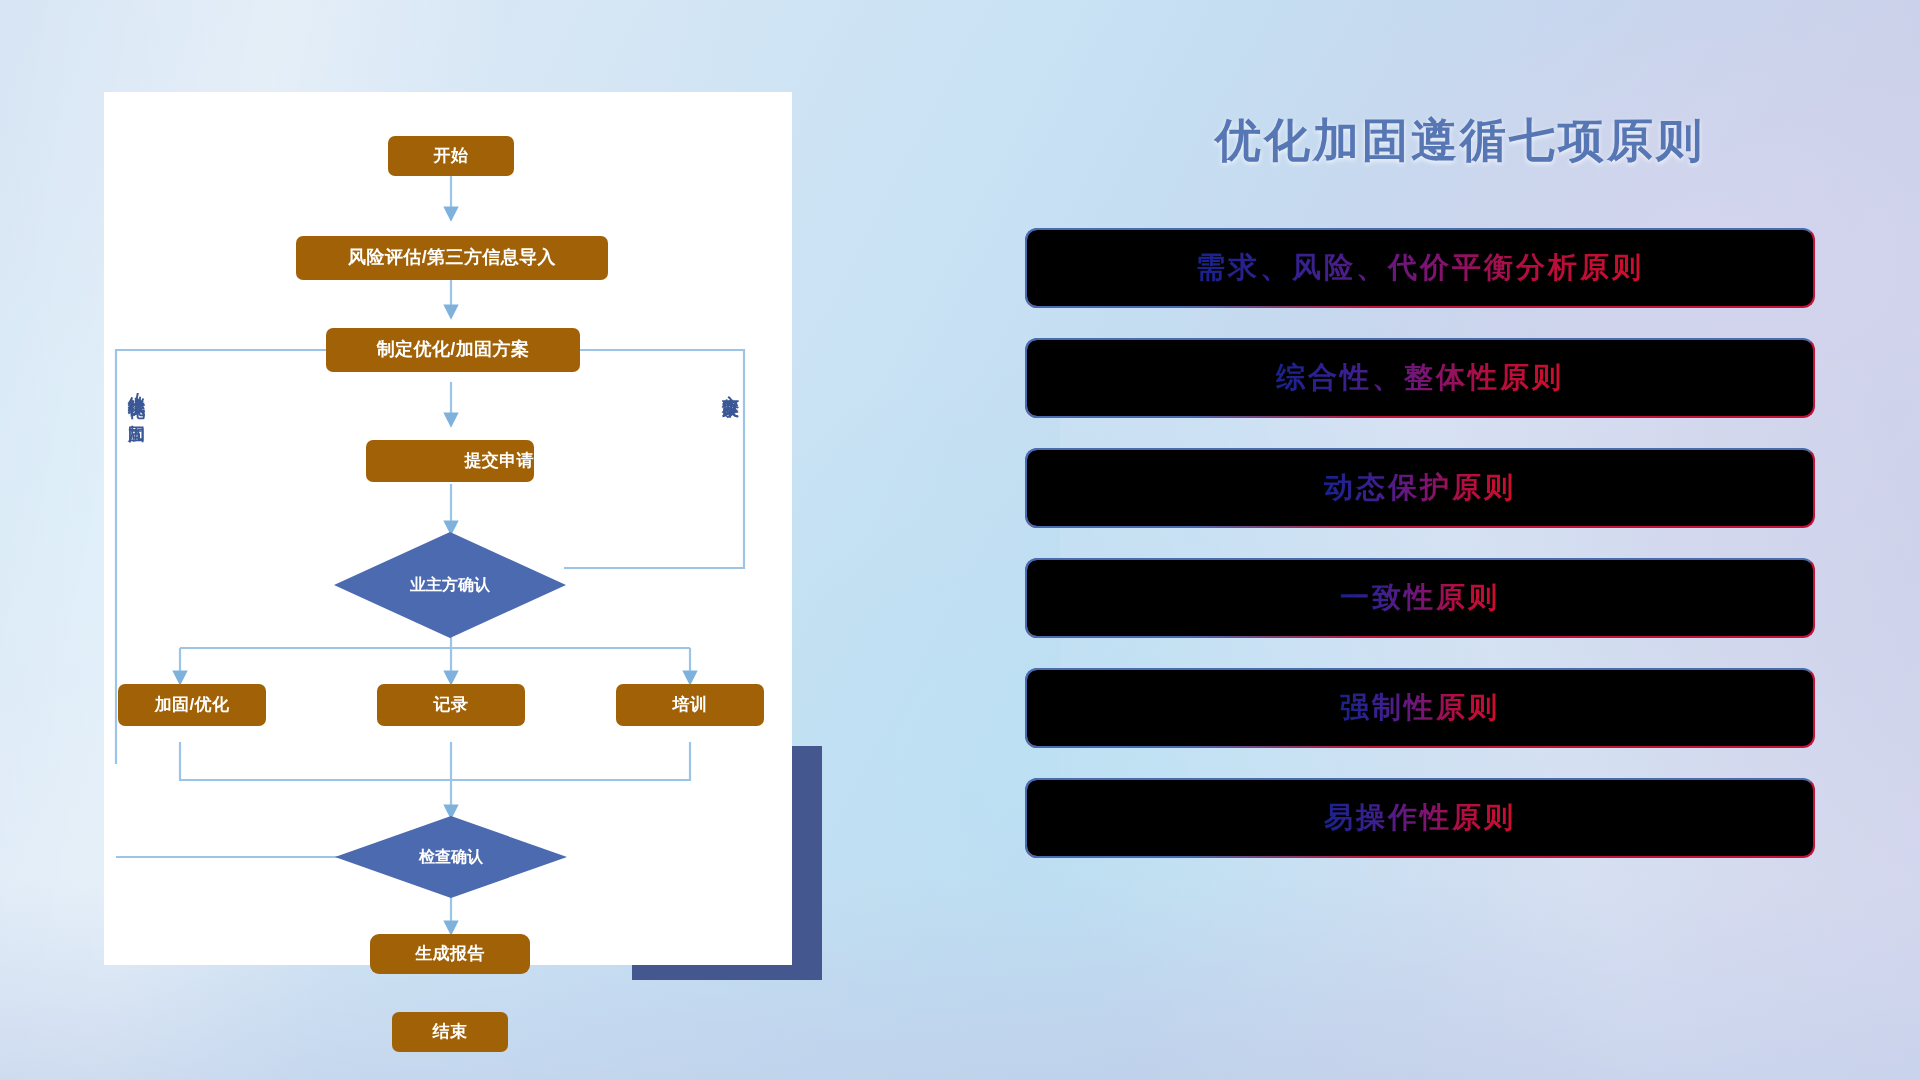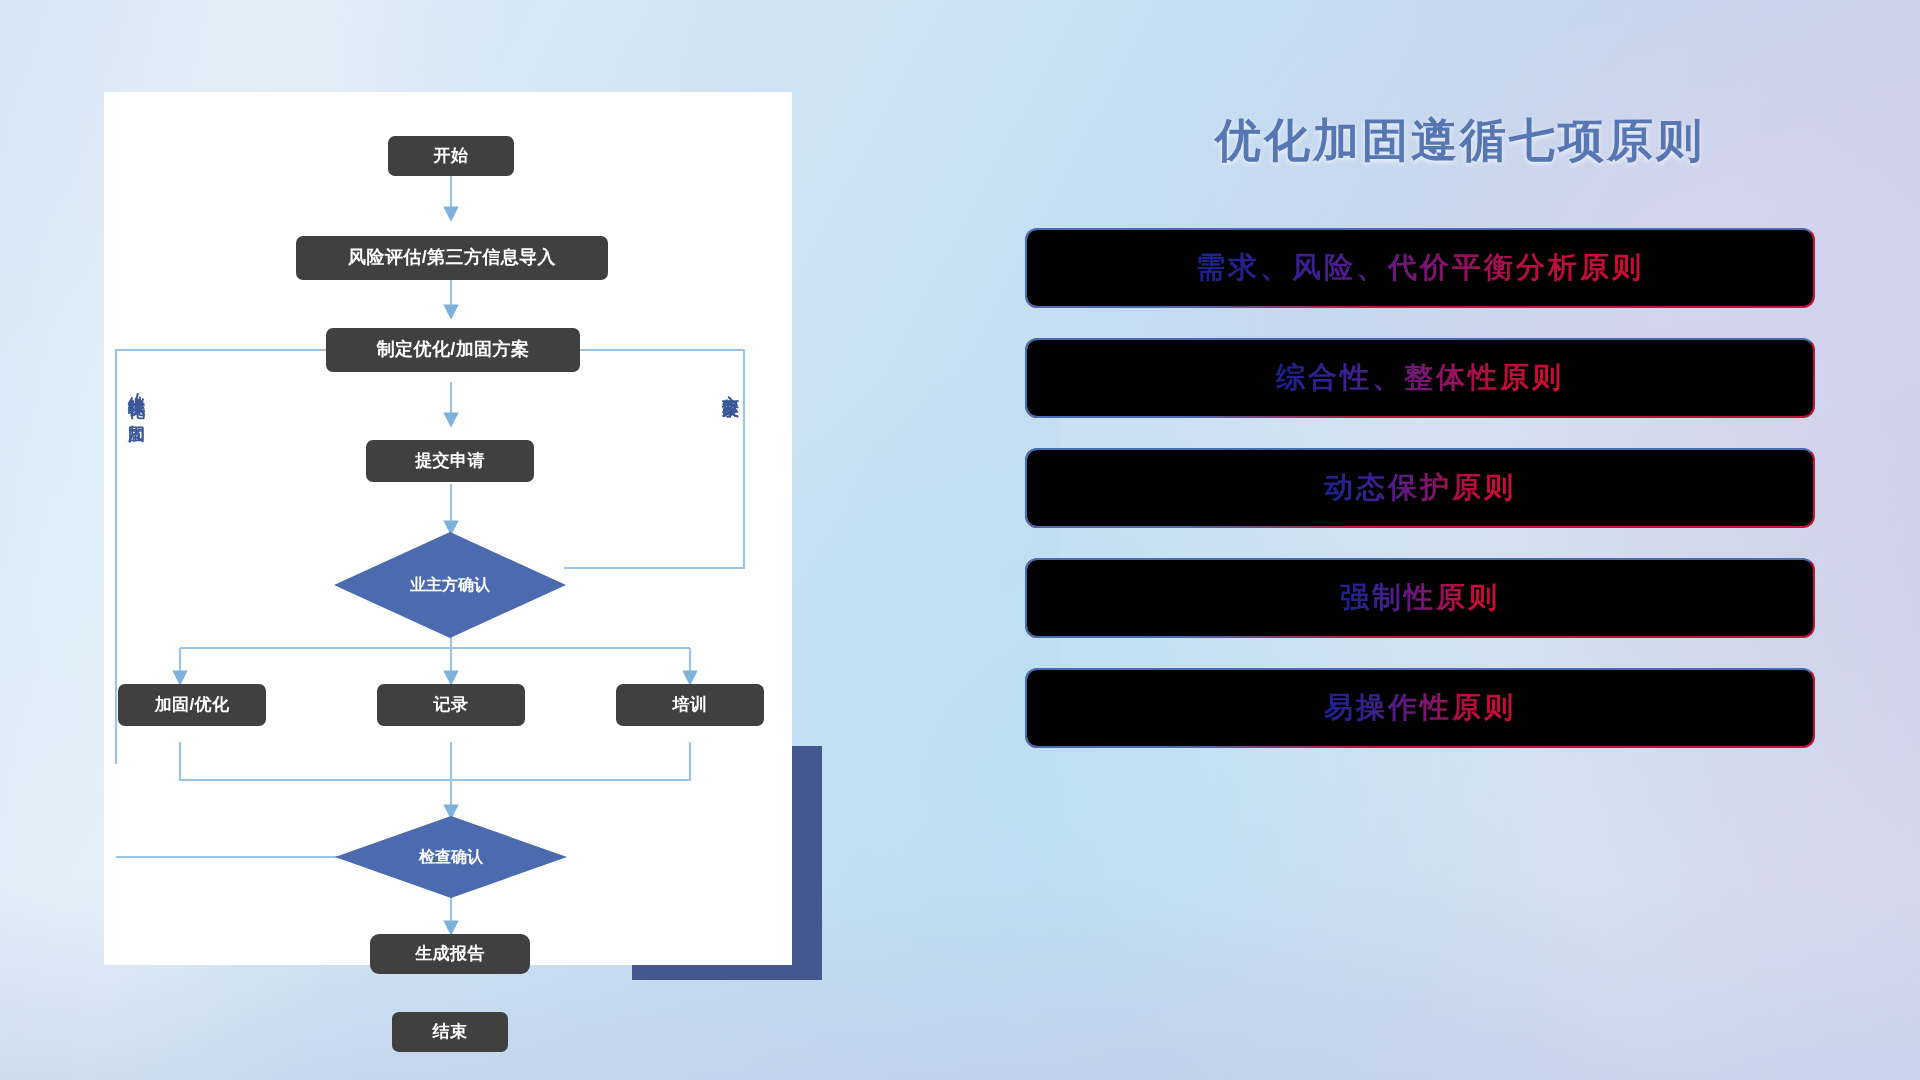--- a/index.html
+++ b/index.html
@@ -36,21 +36,21 @@
     background:#44588f;
   }
   #flow-card {
     position:absolute; left:104px; top:92px; width:688px; height:873px;
     background:#ffffff;
   }
   #flow-canvas { position:absolute; inset:0; }
 
   .node {
     position:absolute;
-    background:#404040;
+    background:#a16207;
     border-radius:7px;
     color:#ffffff;
     font-weight:bold;
     display:flex; align-items:center; justify-content:center;
     text-align:center;
     letter-spacing:0.4px;
     line-height:1.1;
     white-space:nowrap;
   }
   .node.small  { font-size:17px; }
@@ -175,21 +175,21 @@
   </div>
 
   <div class="node mid" style="left:192px; top:144px; width:312px; height:44px;">
     <span>风险评估/第三方信息导入</span>
   </div>
 
   <div class="node mid" style="left:222px; top:236px; width:254px; height:44px;">
     <span>制定优化/加固方案</span>
   </div>
 
-  <div class="node small" style="left:262px; top:348px; width:168px; height:42px;">
+  <div class="node small" style="left:262px; top:348px; width:168px; height:42px;justify-content:flex-end;">
     <span>提交申请</span>
   </div>
 
   <div class="diamond" style="left:230px; top:440px; width:232px; height:106px;">
     <span>业主方确认</span>
   </div>
 
   <div class="node small" style="left:14px; top:592px; width:148px; height:42px;">
     <span>加固/优化</span>
   </div>
@@ -232,20 +232,23 @@
 
     <div class="principle-card">
       <span class="principle-text">综合性、整体性原则</span>
     </div>
 
     <div class="principle-card">
       <span class="principle-text">动态保护原则</span>
     </div>
 
 
+    <div class="principle-card">
+      <span class="principle-text">一致性原则</span>
+    </div>
 
     <div class="principle-card">
       <span class="principle-text">强制性原则</span>
     </div>
 
     <div class="principle-card">
       <span class="principle-text">易操作性原则</span>
     </div>
 
   </div>

